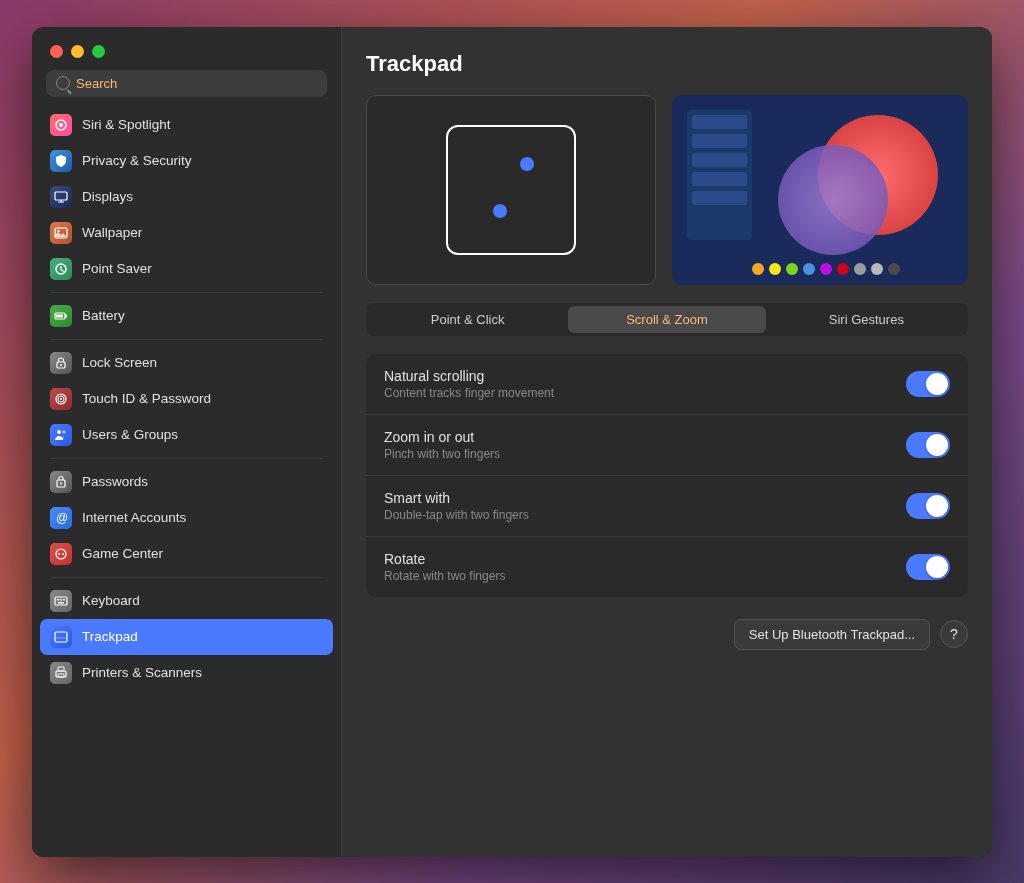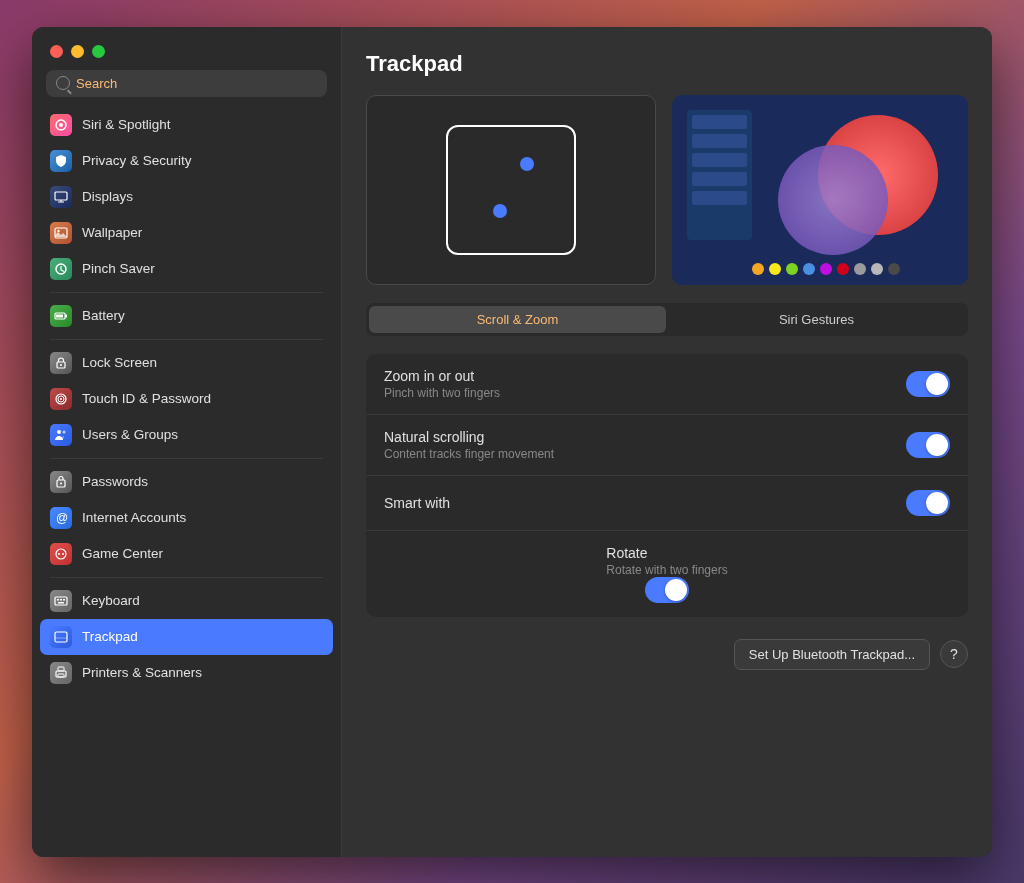--- a/index.html
+++ b/index.html
@@ -269,21 +269,20 @@
       margin-bottom: 18px;
     }
     .setting-row {
       display: flex;
       align-items: center;
       padding: 14px 18px;
       border-bottom: 1px solid #3a3a3a;
     }
     .setting-row:last-child {
       border-bottom: none;
-      flex-direction: column;
     }
     .setting-text {
       flex: 1;
     }
     .setting-label {
       font-size: 14px;
       color: #e0e0e0;
       font-weight: 500;
     }
     .setting-description {
@@ -401,21 +400,21 @@
         <span>Wallpaper</span>
       </div>
 
       <div class="sidebar-item">
         <div class="sidebar-item-icon icon-screensaver">
           <svg width="14" height="14" viewBox="0 0 14 14" fill="white">
             <circle cx="7" cy="7" r="5" fill="none" stroke="white" stroke-width="1.5"></circle>
             <path d="M7 4v4l3 1.5" stroke="white" stroke-width="1.2" fill="none"></path>
           </svg>
         </div>
-        <span>Pinch Saver</span>
+        <span>Point Saver</span>
       </div>
 
       <div class="sidebar-divider"></div>
 
       <div class="sidebar-item">
         <div class="sidebar-item-icon icon-battery">
           <svg width="14" height="14" viewBox="0 0 14 14" fill="white">
             <rect x="1" y="4" width="10" height="6" rx="1" fill="none" stroke="white" stroke-width="1.2"></rect>
             <rect x="2" y="5.5" width="7" height="3" fill="white"></rect>
             <rect x="11" y="5.5" width="2" height="3" rx="0.5" fill="white"></rect>
@@ -564,45 +563,47 @@
             <div class="color-dot" style="background:#d0021b;"></div>
             <div class="color-dot" style="background:#9b9b9b;"></div>
             <div class="color-dot" style="background:#b8b8b8;"></div>
             <div class="color-dot" style="background:#4a4a4a;"></div>
           </div>
         </div>
       </div>
     </div>
 
     <div class="tabs">
+      <div class="tab">Point &amp; Click</div>
       <div class="tab active">Scroll &amp; Zoom</div>
       <div class="tab">Siri Gestures</div>
     </div>
 
     <div class="settings-container">
+
+      <div class="setting-row">
+        <div class="setting-text">
+          <div class="setting-label">Natural scrolling</div>
+          <div class="setting-description">Content tracks finger movement</div>
+        </div>
+        <div class="toggle"></div>
+      </div>
 
       <div class="setting-row">
         <div class="setting-text">
           <div class="setting-label">Zoom in or out</div>
           <div class="setting-description">Pinch with two fingers</div>
         </div>
         <div class="toggle"></div>
       </div>
 
       <div class="setting-row">
         <div class="setting-text">
-          <div class="setting-label">Natural scrolling</div>
-          <div class="setting-description">Content tracks finger movement</div>
-        </div>
-        <div class="toggle"></div>
-      </div>
-
-      <div class="setting-row">
-        <div class="setting-text">
           <div class="setting-label">Smart with</div>
+          <div class="setting-description">Double-tap with two fingers</div>
         </div>
         <div class="toggle"></div>
       </div>
 
       <div class="setting-row">
         <div class="setting-text">
           <div class="setting-label">Rotate</div>
           <div class="setting-description">Rotate with two fingers</div>
         </div>
         <div class="toggle"></div>

